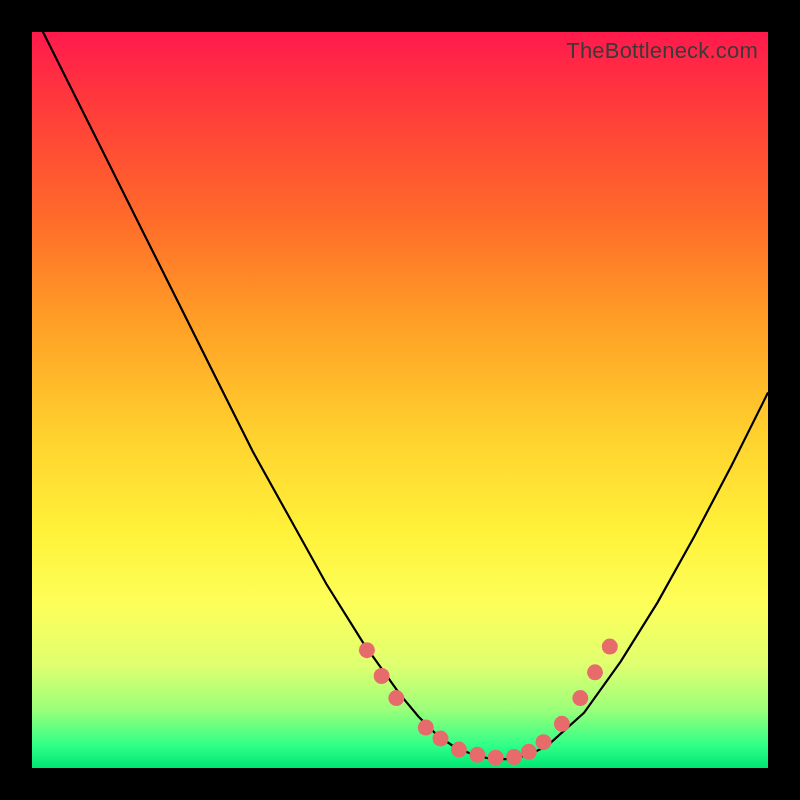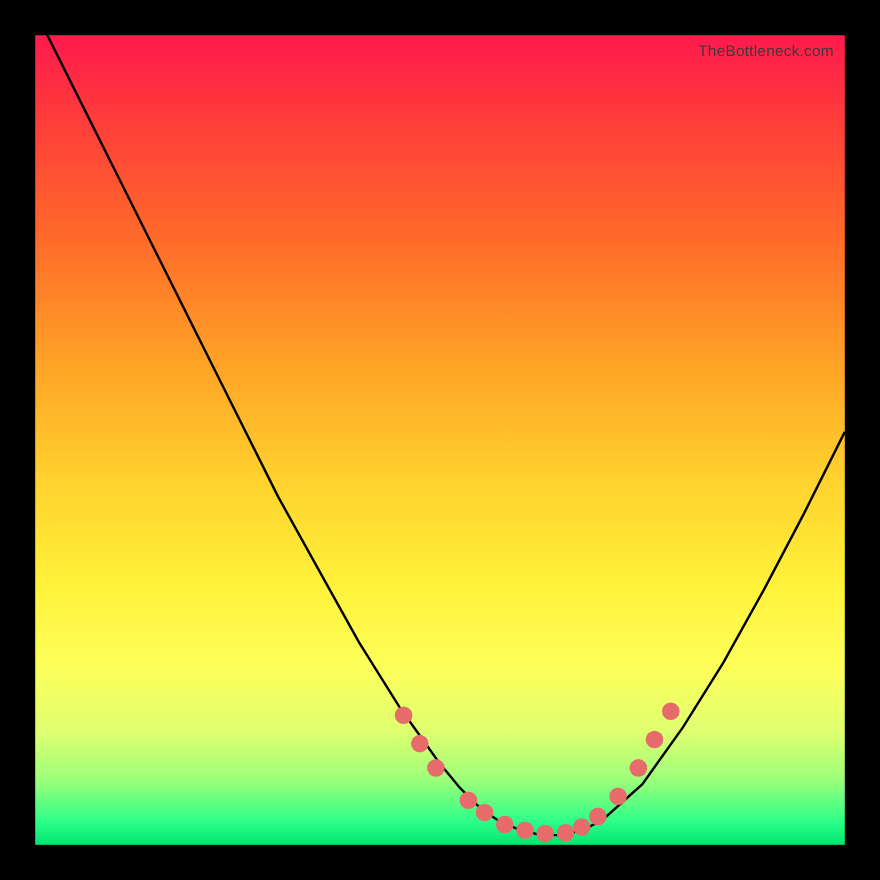--- a/index.html
+++ b/index.html
@@ -35,21 +35,21 @@
       #dfff70 86%,
       #9cff7a 92%,
       #2fff88 97%,
       #00e672 100%);
   }
   .watermark {
     position: absolute;
     top: 6px;
     right: 10px;
     font-family: Arial, Helvetica, sans-serif;
-    font-size: 14px;
+    font-size: 22px;
     color: #3a3a3a;
     font-weight: 500;
     letter-spacing: 0.2px;
     user-select: none;
   }
   svg.curve {
     position: absolute;
     left: 0;
     top: 0;
     width: 736px;

